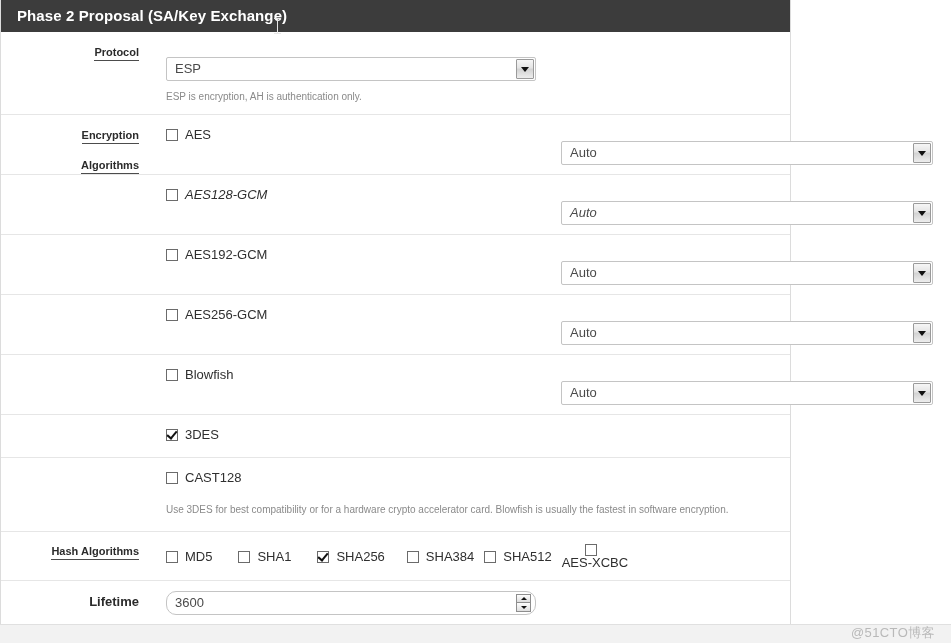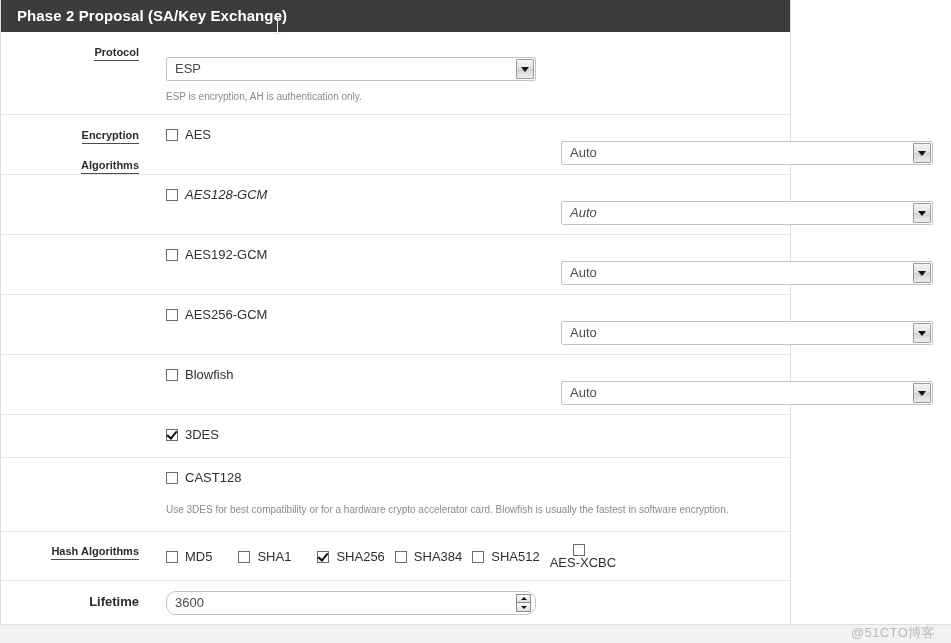--- a/index.html
+++ b/index.html
@@ -437,21 +437,21 @@
     <div class="ctl-col" style="padding-top:10px;padding-bottom:10px;">
       <div class="hash-row">
         <span class="cbwrap">
           <span class="cbox"></span>
           <span class="cb-label">MD5</span>
         </span>
         <span class="cbwrap">
           <span class="cbox"></span>
           <span class="cb-label">SHA1</span>
         </span>
-        <span class="cbwrap" style="margin-right:10px;justify-content:flex-end;">
+        <span class="cbwrap" style="margin-right:22px;justify-content:flex-end;">
           <span class="cbox checked"></span>
           <span class="cb-label">SHA256</span>
         </span>
         <span class="cbwrap" style="margin-right:10px;">
           <span class="cbox"></span>
           <span class="cb-label">SHA384</span>
         </span>
         <span class="cbwrap" style="margin-right:10px;">
           <span class="cbox"></span>
           <span class="cb-label">SHA512</span>

